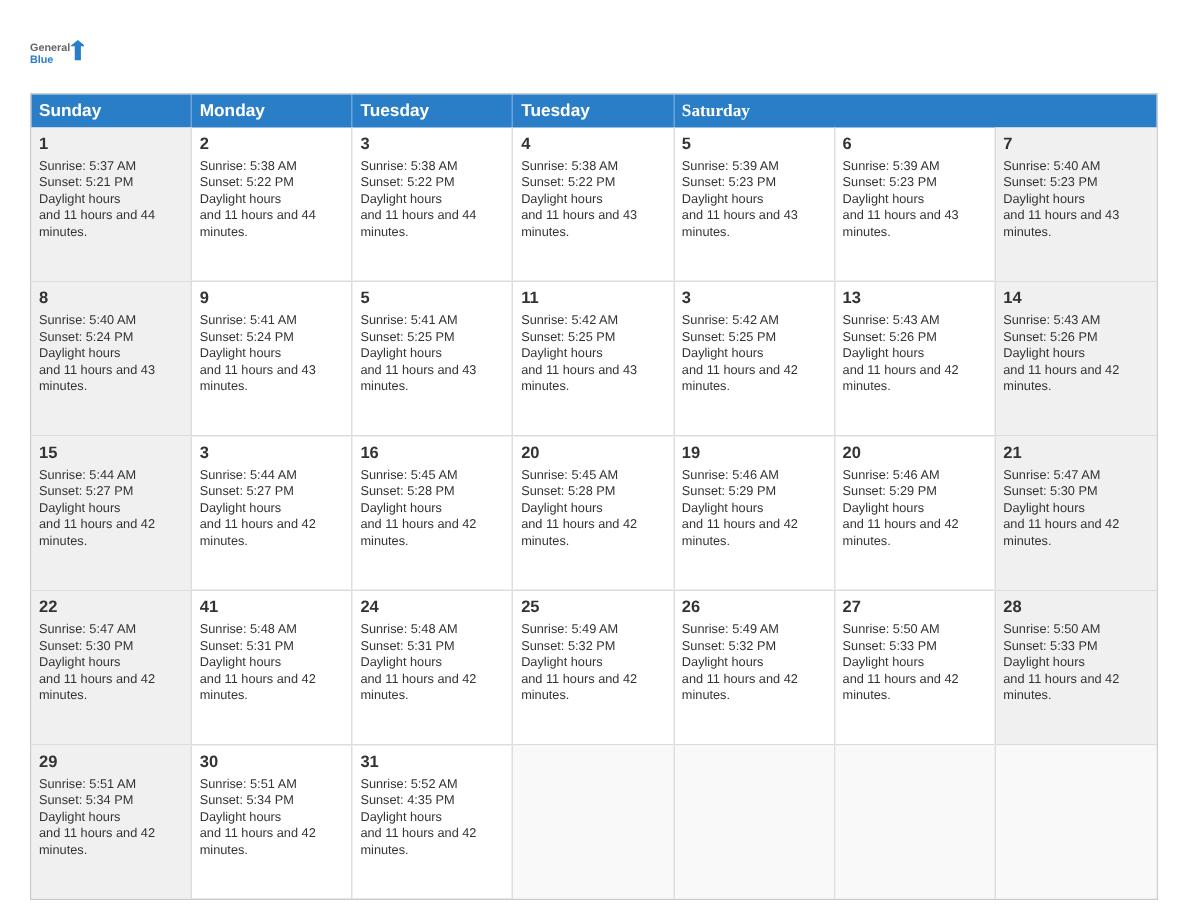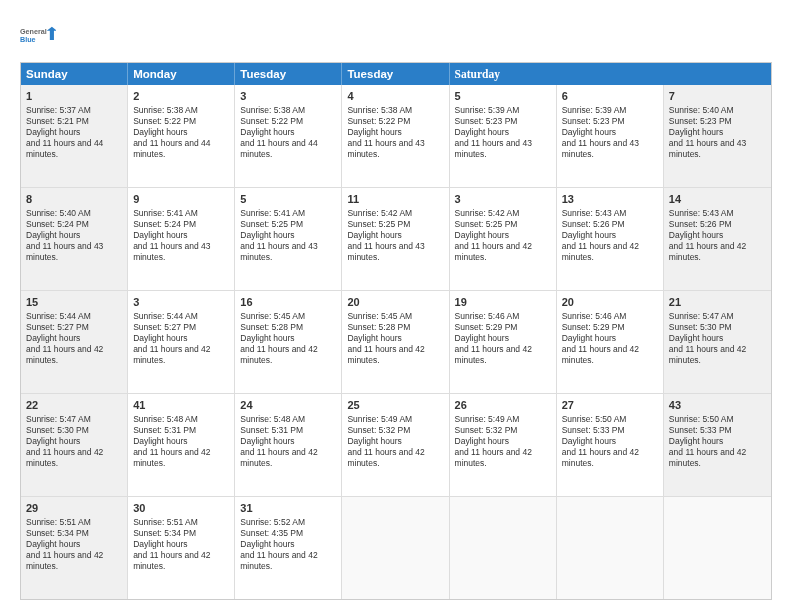--- a/index.html
+++ b/index.html
@@ -311,21 +311,21 @@
         <div class="cell-text">and 11 hours and 42 minutes.</div>
       </div>
           <div class="cal-cell">
         <div class="day-num">27</div>
         <div class="cell-text">Sunrise: 5:50 AM</div>
         <div class="cell-text">Sunset: 5:33 PM</div>
         <div class="cell-text">Daylight hours</div>
         <div class="cell-text">and 11 hours and 42 minutes.</div>
       </div>
           <div class="cal-cell shaded">
-        <div class="day-num">43</div>
+        <div class="day-num">28</div>
         <div class="cell-text">Sunrise: 5:50 AM</div>
         <div class="cell-text">Sunset: 5:33 PM</div>
         <div class="cell-text">Daylight hours</div>
         <div class="cell-text">and 11 hours and 42 minutes.</div>
       </div>
         </div>
         <div class="cal-row">
           <div class="cal-cell shaded">
         <div class="day-num">29</div>
         <div class="cell-text">Sunrise: 5:51 AM</div>

